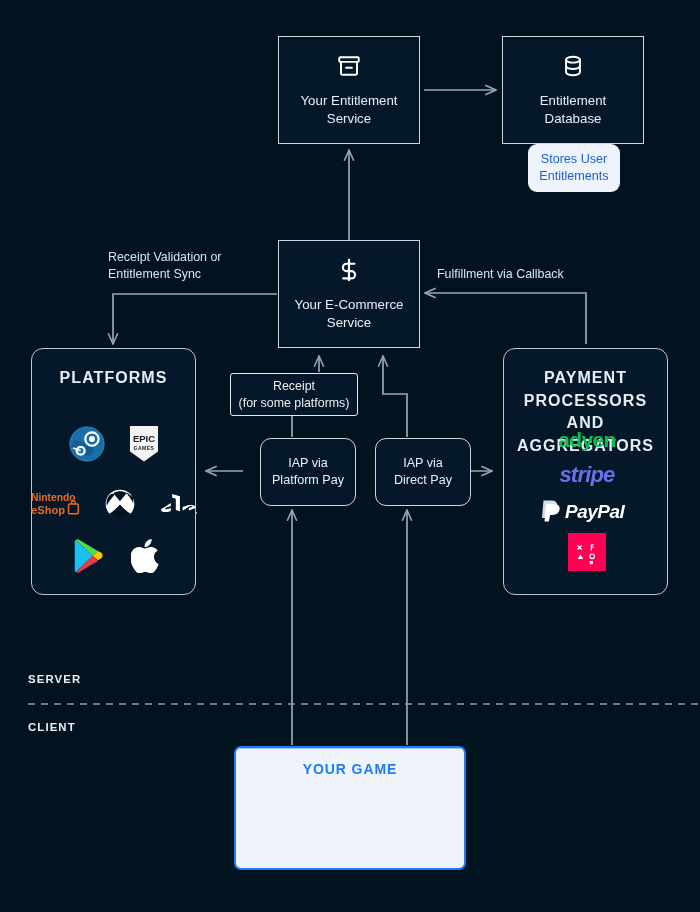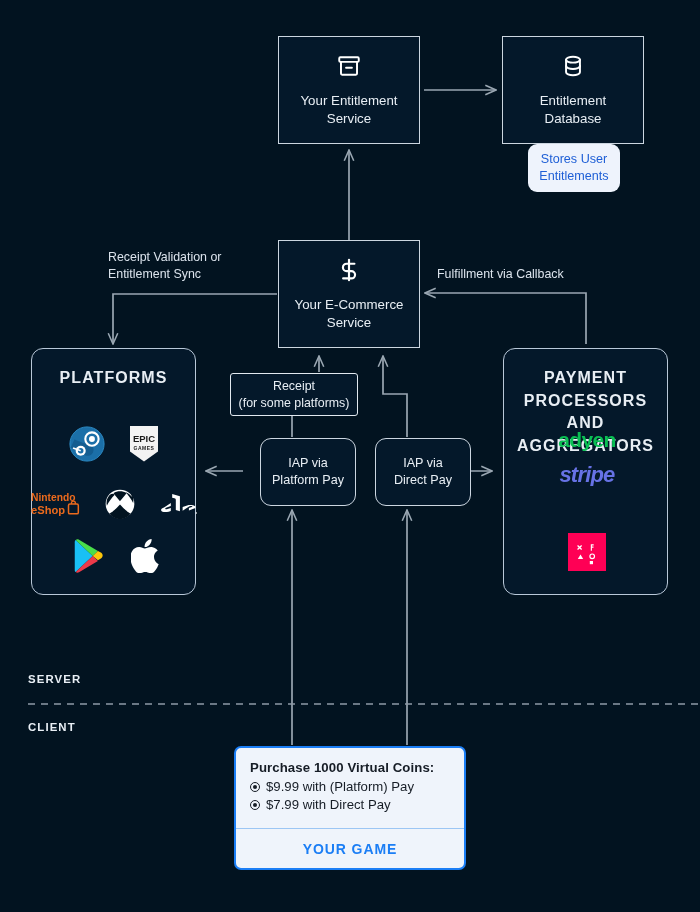--- a/index.html
+++ b/index.html
@@ -296,20 +296,29 @@
         <text x="43" y="18" text-anchor="middle" font-family="Liberation Sans, sans-serif" font-size="21" font-weight="bold" fill="#0abf53" letter-spacing="-0.6">adyen</text>
       </svg>
     </div>
 
     <div class="logo-row" style="left:0; top:113px; width:165px;">
       <svg width="86" height="24" viewBox="0 0 86 24">
         <text x="43" y="20" text-anchor="middle" font-family="Liberation Sans, sans-serif" font-size="22" font-weight="bold" fill="#6772e5" font-style="italic" letter-spacing="-0.8">stripe</text>
       </svg>
     </div>
 
+    <div class="logo-row" style="left:0; top:150px; width:165px; gap:4px;">
+      <svg width="22" height="24" viewBox="0 0 22 24">
+        <path d="M4.5 1.5 h8.3 c3.8 0 5.8 2 5.3 5.3 -.5 3.6-3.2 5.6-7.1 5.6 H 8.6 L 7.4 19 H 3 Z" fill="#d8dde3"></path>
+        <path d="M7.3 5 h8 c3.8 0 5.8 2 5.3 5.3 -.5 3.6-3.2 5.6-7.1 5.6 h-2.4 L 9.9 22.5 H 5.5 Z" fill="#ffffff"></path>
+      </svg>
+      <svg width="70" height="22" viewBox="0 0 70 22">
+        <text x="0" y="18" font-family="Liberation Sans, sans-serif" font-size="19" font-weight="bold" fill="#ffffff" font-style="italic" letter-spacing="-0.5">PayPal</text>
+      </svg>
+    </div>
 
     <div class="logo-row" style="left:0; top:184px; width:165px;">
       <svg width="38" height="38" viewBox="0 0 38 38">
         <rect x="0" y="0" width="38" height="38" fill="#ff0055"></rect>
         <g fill="#ffffff">
           <path d="M10 12 l1.6 1.6 1.6-1.6 .9 .9 -1.6 1.6 1.6 1.6 -.9 .9 -1.6-1.6 -1.6 1.6 -.9-.9 1.6-1.6 -1.6-1.6 Z"></path>
           <path d="M22.8 11.3 h2.9 v1.1 h-1.8 v1.2 h1.6 v1.1 h-1.6 v3.1 h-1.1 Z"></path>
           <path d="M12.5 21.5 l2.7 4.6 h-5.4 Z"></path>
           <circle cx="24.2" cy="23.3" r="2.3" fill="none" stroke="#ffffff" stroke-width="1.2"></circle>
           <rect x="21.8" y="28" width="3.2" height="3.2"></rect>
@@ -328,27 +337,16 @@
 
   <div class="node iap" style="left:359px; top:438px;">
     <span class="label">IAP via
 Direct Pay</span>
   </div>
 
   <div class="zone-label" style="left:28px; top:673px;">SERVER</div>
   <div class="zone-label" style="left:28px; top:721px;">CLIENT</div>
 
   <div class="game-card">
-    <div class="game-body">
-      <div class="game-title">Purchase 1000 Virtual Coins:</div>
-      <div class="opt">
-        <span class="radio"></span>
-        <span>$9.99 with (Platform) Pay</span>
-      </div>
-      <div class="opt">
-        <span class="radio"></span>
-        <span>$7.99 with Direct Pay</span>
-      </div>
-    </div>
     <div class="game-foot">YOUR GAME</div>
   </div>
 
 </div>
 
 </body></html>

